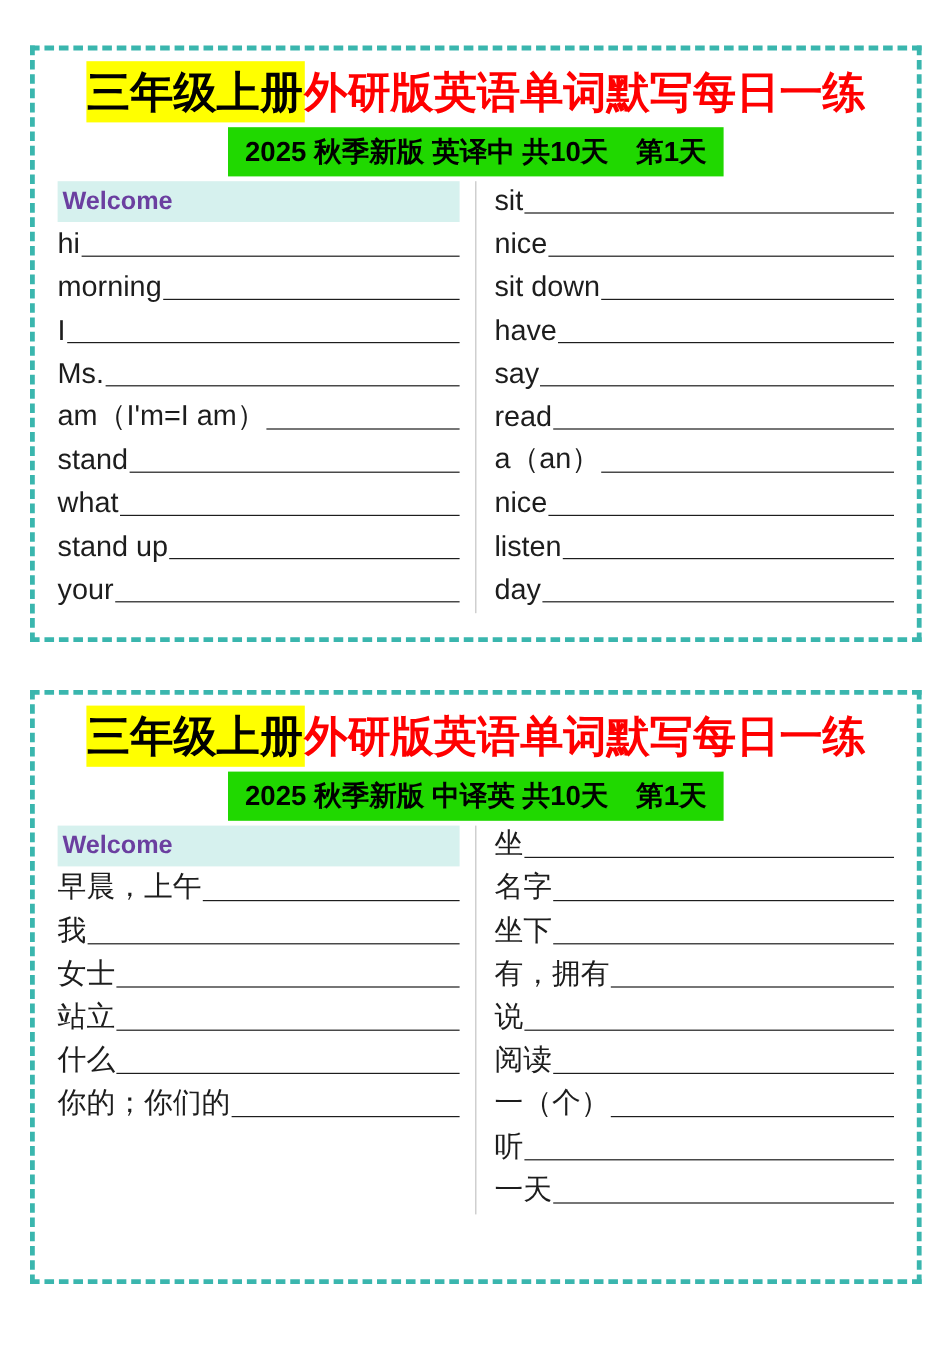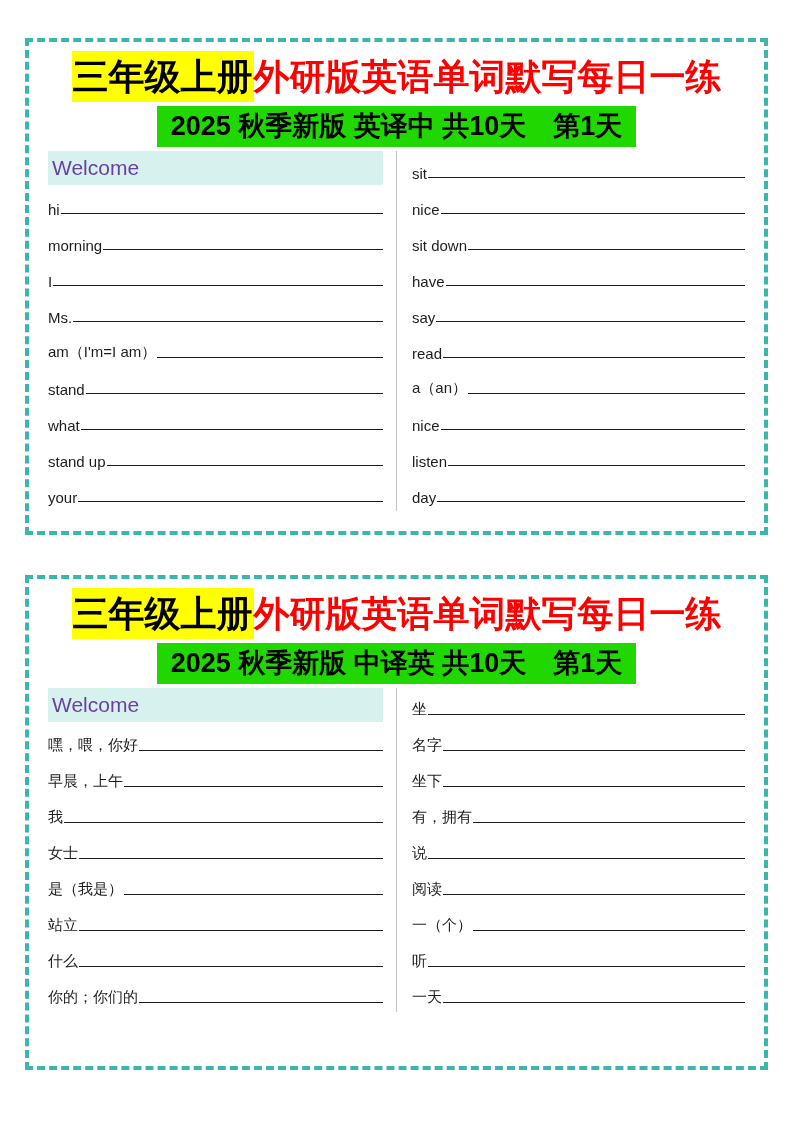--- a/index.html
+++ b/index.html
@@ -18,30 +18,30 @@
   .panel{box-sizing:border-box;width:743px;margin-left:25px;height:497px;
          border:4px dashed var(--border-teal);background:#fff;}
   .panel-top{margin-top:38px;margin-bottom:40px;}
   .panel-bottom{height:495px;}
   .title{ text-align:center;margin-top:11px;font-size:36px;font-weight:bold;
           line-height:48px;white-space:nowrap;}
   .title-hl{background:var(--highlight-yellow);color:#000;padding:5px 1px;}
   .title-red{color:var(--title-red);}
   .subtitle-row{text-align:center;margin-top:5px;}
   .subtitle{display:inline-block;background:var(--subtitle-green);color:#000;
-            font-weight:bold;font-size:27px;line-height:33px;padding:4px 14px;
+            font-weight:bold;font-size:23px;line-height:33px;padding:4px 14px;
             white-space:pre;}
   .columns{display:flex;margin-top:4px;padding:0 19px;}
   .col-left{width:335px;margin-right:13px;}
   .col-right{flex:1;border-left:1px solid var(--column-divider);padding-left:15px;}
   .section-header{height:34px;margin-bottom:2px;background:var(--section-bg);
-                  color:var(--section-text);font-weight:normal;font-size:21px;
+                  color:var(--section-text);font-weight:bold;font-size:21px;
                   display:flex;align-items:center;padding-left:4px;}
   .row{height:36px;display:flex;align-items:flex-end;}
-  .word{font-size:15px;color:var(--underline-ink);padding-bottom:5px;white-space:pre;}
+  .word{font-size:24px;color:var(--underline-ink);padding-bottom:5px;white-space:pre;}
   .blank{flex:1;border-bottom:1.5px solid var(--underline-ink);
          margin-bottom:9px;margin-left:1px;min-width:30px;}
 </style>
 </head>
 <body>
 
 <div class="page">
 
   <section class="panel panel-top">
     <div class="title">
@@ -167,44 +167,36 @@
     <div class="subtitle-row">
       <span class="subtitle">2025 秋季新版 中译英 共10天　第1天</span>
     </div>
     <div class="columns">
       <div class="col-left">
         <div class="section-header">
           <span>Welcome</span>
         </div>
         <div>
 
-            <div class="row">
-              <span class="word">嘿，喂，你好</span>
-              <span class="blank"></span>
-            </div>
 
             <div class="row">
               <span class="word">早晨，上午</span>
               <span class="blank"></span>
             </div>
 
             <div class="row">
               <span class="word">我</span>
               <span class="blank"></span>
             </div>
 
             <div class="row">
               <span class="word">女士</span>
               <span class="blank"></span>
             </div>
 
-            <div class="row">
-              <span class="word">是（我是）</span>
-              <span class="blank"></span>
-            </div>
 
             <div class="row">
               <span class="word">站立</span>
               <span class="blank"></span>
             </div>
 
             <div class="row">
               <span class="word">什么</span>
               <span class="blank"></span>
             </div>

